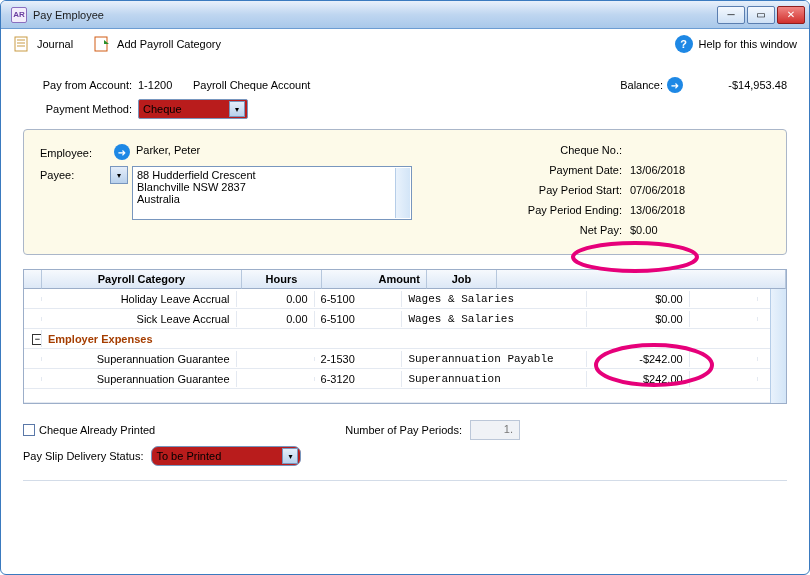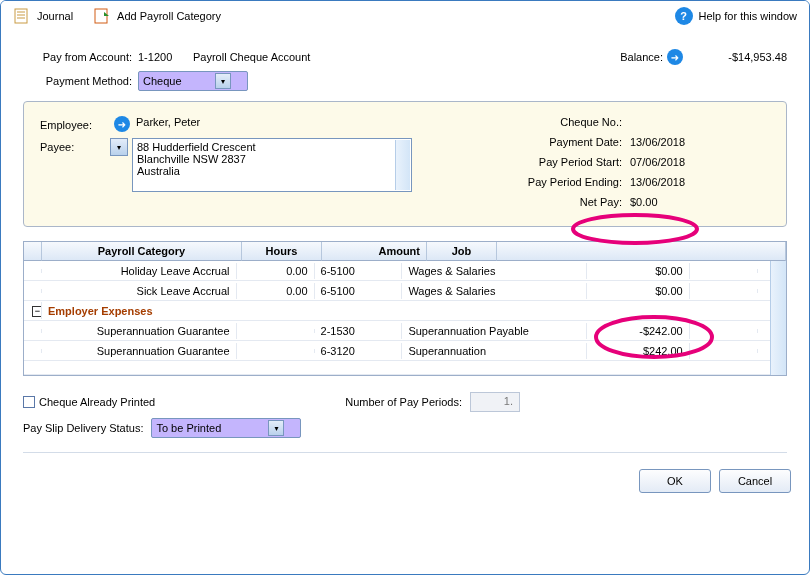--- a/index.html
+++ b/index.html
@@ -78,23 +78,23 @@
   .arrow-circle {
     width: 16px; height: 16px; border-radius: 50%;
     background: #1e88e5;
     display: inline-flex; align-items: center; justify-content: center;
     color: #fff; font-size: 10px; margin: 0 4px;
   }
   .combo {
     display: inline-flex; align-items: center;
     border: 1px solid #7896be;
     border-radius: 2px;
-    background: #c4b5fd;
+    background: #b91c1c;
     height: 20px;
-    padding: 0 16px 0 4px;
+    padding: 0 2px 0 4px;
   }
   .combo-btn {
     width: 16px; height: 16px;
     background: linear-gradient(to bottom, #e4edf9, #b9d1ec);
     border: 1px solid #7896be;
     margin-left: 4px;
     display: flex; align-items: center; justify-content: center;
     font-size: 8px;
   }
   .detail-panel {
@@ -156,21 +156,21 @@
     background: linear-gradient(to right, #e9f2fc, #d3e5f7);
     border-left: 1px solid #b5cde8;
   }
   .tr { display: flex; border-bottom: 1px solid #e4e9f1; height: 20px; align-items: center; }
   .tr.group { background: #fff; font-weight: bold; color: #a53d00; }
   .td { padding: 2px 6px; border-right: 1px solid #e4e9f1; overflow: hidden; white-space: nowrap; }
   .col-exp { width: 18px; }
   .col-cat { width: 200px; }
   .col-hours { width: 80px; text-align: right; }
   .col-acct { width: 90px; }
-  .col-acctname { width: 190px; }
+  .col-acctname { width: 190px; font-family: Liberation Mono, monospace; }
   .col-amt { width: 105px; text-align: right; }
   .col-job { width: 70px; text-align: center;}
   .expbox {
     width: 11px; height: 11px; border: 1px solid #333;
     display: inline-flex; align-items: center; justify-content: center;
     font-size: 9px; margin-left: 2px; color: #333;
     line-height: 1;
   }
 
   .bottom { margin-top: 16px; }
@@ -203,20 +203,27 @@
     background: linear-gradient(to bottom, #fdfdfe, #e3ebf6);
     display: flex; align-items: center; justify-content: center;
   }
   svg.ellipse { position:absolute; pointer-events:none; }
 </style>
 </head>
 <body>
 
 <div class="window">
 
+  <div class="titlebar">
+    <div class="app-icon">AR</div>
+    <div class="title">Pay Employee</div>
+    <div class="win-btn">─</div>
+    <div class="win-btn">▭</div>
+    <div class="win-btn win-close">✕</div>
+  </div>
 
   <div class="toolbar">
     <div class="tb-item">
       <span class="tb-icon">
         <svg width="18" height="18">
             <rect x="2" y="2" width="12" height="14" fill="#fff" stroke="#c99b45"></rect>
             <line x1="4" y1="5" x2="12" y2="5" stroke="#c99b45"></line>
             <line x1="4" y1="8" x2="12" y2="8" stroke="#c99b45"></line>
             <line x1="4" y1="11" x2="12" y2="11" stroke="#c99b45"></line>
           </svg>
@@ -369,30 +376,26 @@
         <span class="checkbox"></span>
         <span>Cheque Already Printed</span>
         <span style="width:190px;"></span>
         <span>Number of Pay Periods:</span>
         <span style="width:8px;"></span>
         <span class="numbox">1.</span>
       </div>
       <div class="row" style="margin-top:6px;">
         <span>Pay Slip Delivery Status:</span>
         <span style="width:8px;"></span>
-        <div class="combo" style="width:150px;">
+        <div class="combo" style="width:150px;border-radius:7px;">
           <span>To be Printed</span>
           <span style="flex:1"></span>
           <span class="combo-btn">▾</span>
         </div>
       </div>
     </div>
 
     <div class="divider"></div>
 
   </div>
 
-  <div class="footer">
-    <div class="btn">OK</div>
-    <div class="btn">Cancel</div>
-  </div>
 
 </div>
 
 </body></html>

